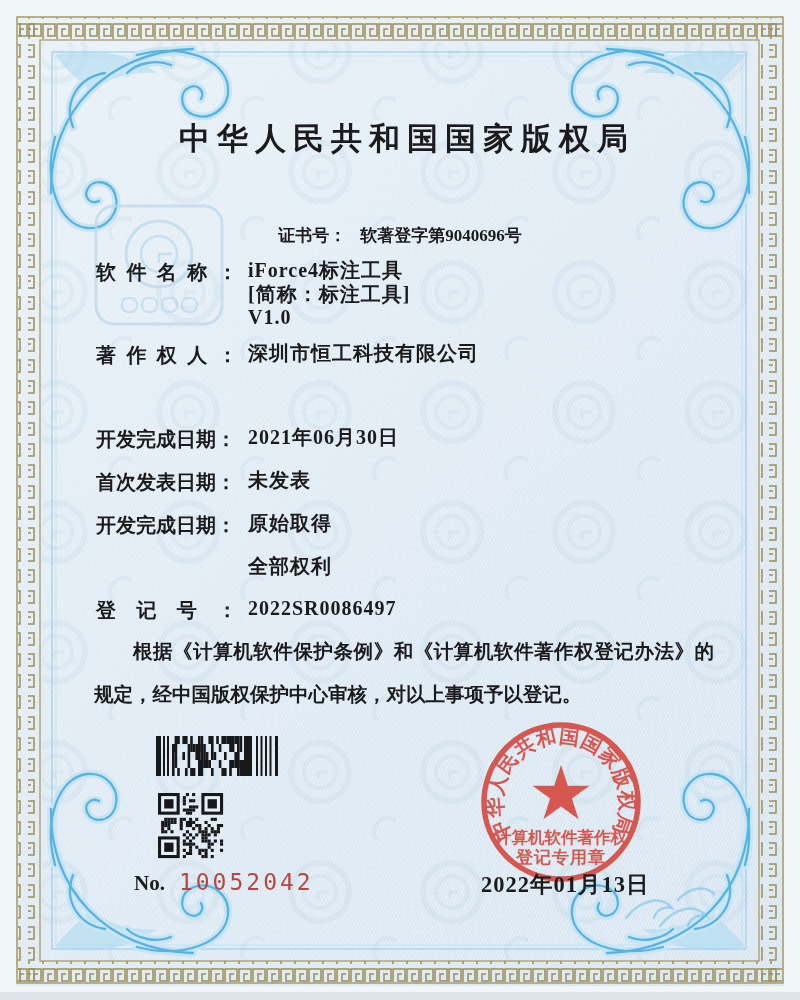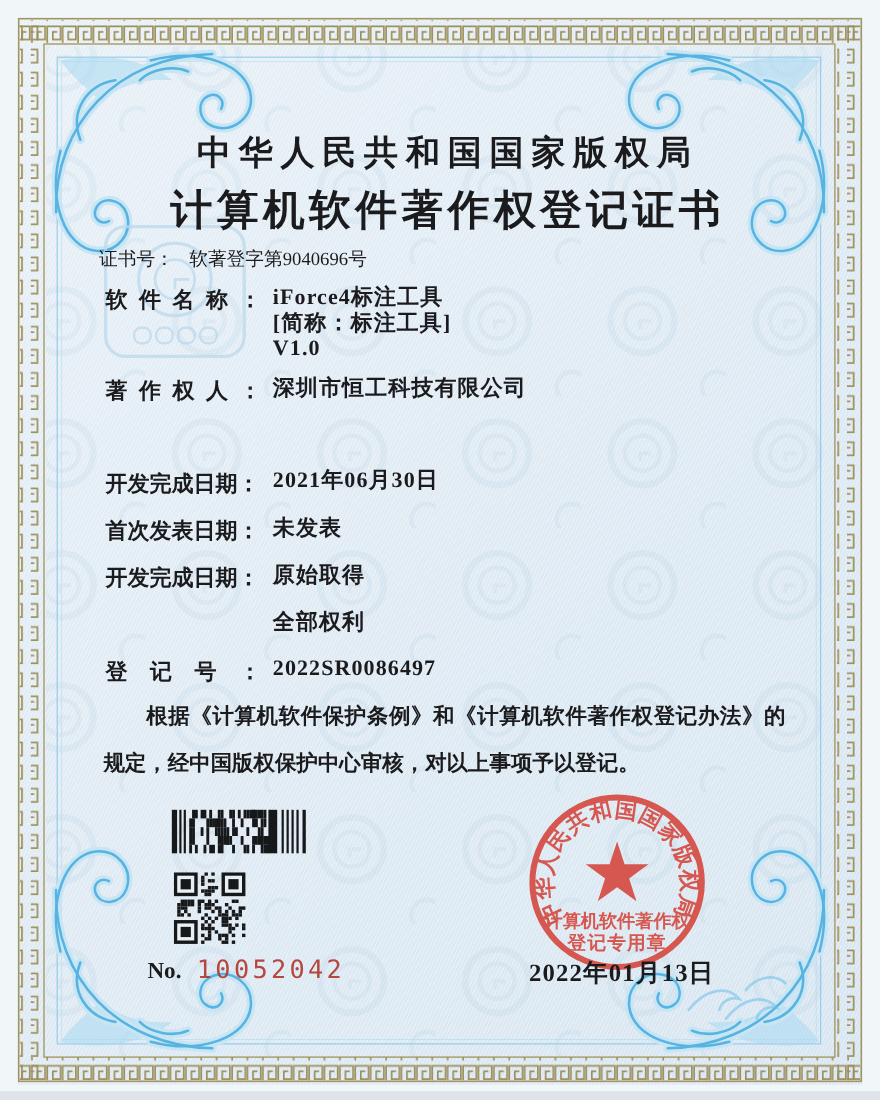--- a/index.html
+++ b/index.html
@@ -16,22 +16,22 @@
   .abs{position:absolute;}
   .authority{
     left:40px;top:118px;width:734px;text-align:center;
     font-size:31px;font-weight:bold;letter-spacing:7px;
   }
   .title{
     left:40px;top:166px;width:734px;text-align:center;
     font-size:38px;font-weight:bold;letter-spacing:4px;
   }
   .certno{
-    left:90px;top:224px;width:620px;text-align:left;
-    font-size:17px;font-weight:normal;
+    left:90px;top:224px;width:620px;text-align:center;
+    font-size:17px;font-weight:bold;
   }
   .certno .cv{margin-left:14px;}
   .row{position:absolute;left:96px;width:640px;font-weight:bold;font-size:20px;}
   .lab{display:inline-block;white-space:nowrap;}
   .ls4{letter-spacing:.52em;}
   .ls3{letter-spacing:1.02em;}
   .val{position:absolute;left:152px;top:0;line-height:23.5px;white-space:nowrap;letter-spacing:1px;}
   .statement{
     left:94px;top:630px;width:620px;
     font-size:19.5px;font-weight:bold;line-height:43px;
@@ -115,21 +115,20 @@
       <g stroke-width="2.2">
         <rect x="36" y="100" width="15" height="14" rx="6"></rect>
         <rect x="56" y="100" width="15" height="14" rx="6"></rect>
         <rect x="76" y="100" width="15" height="14" rx="6"></rect>
         <rect x="96" y="100" width="15" height="14" rx="6"></rect>
       </g>
     </g>
   </svg>
 
   <div class="abs authority">中华人民共和国国家版权局</div>
-  <div class="abs title">计算机软件著作权登记证书</div>
   <div class="abs certno">
     <span>证书号：</span><span class="cv">软著登字第9040696号</span>
   </div>
 
   <div class="row" style="top:259px">
     <span class="lab ls4">软件名称：</span>
     <div class="val">
       <div>iForce4标注工具</div>
       <div>[简称：标注工具]</div>
       <div>V1.0</div>

